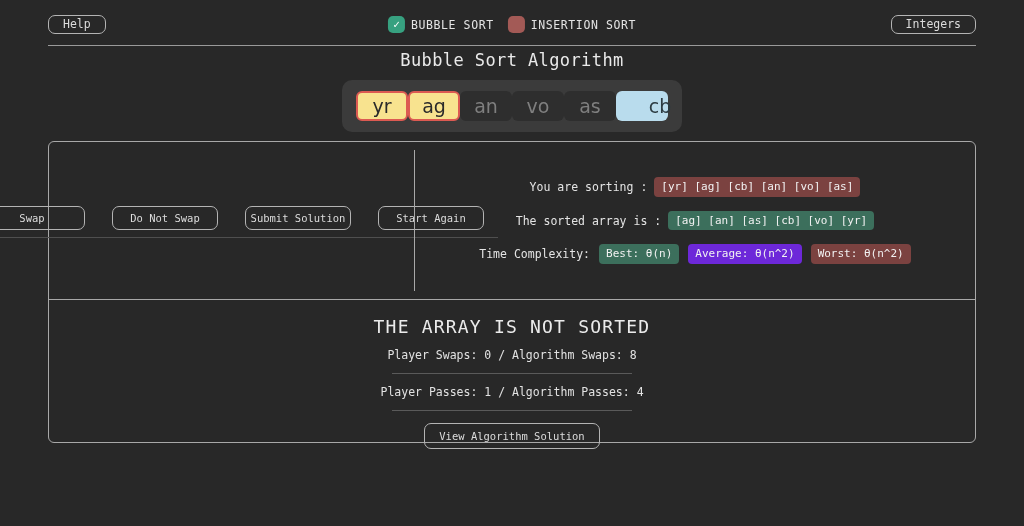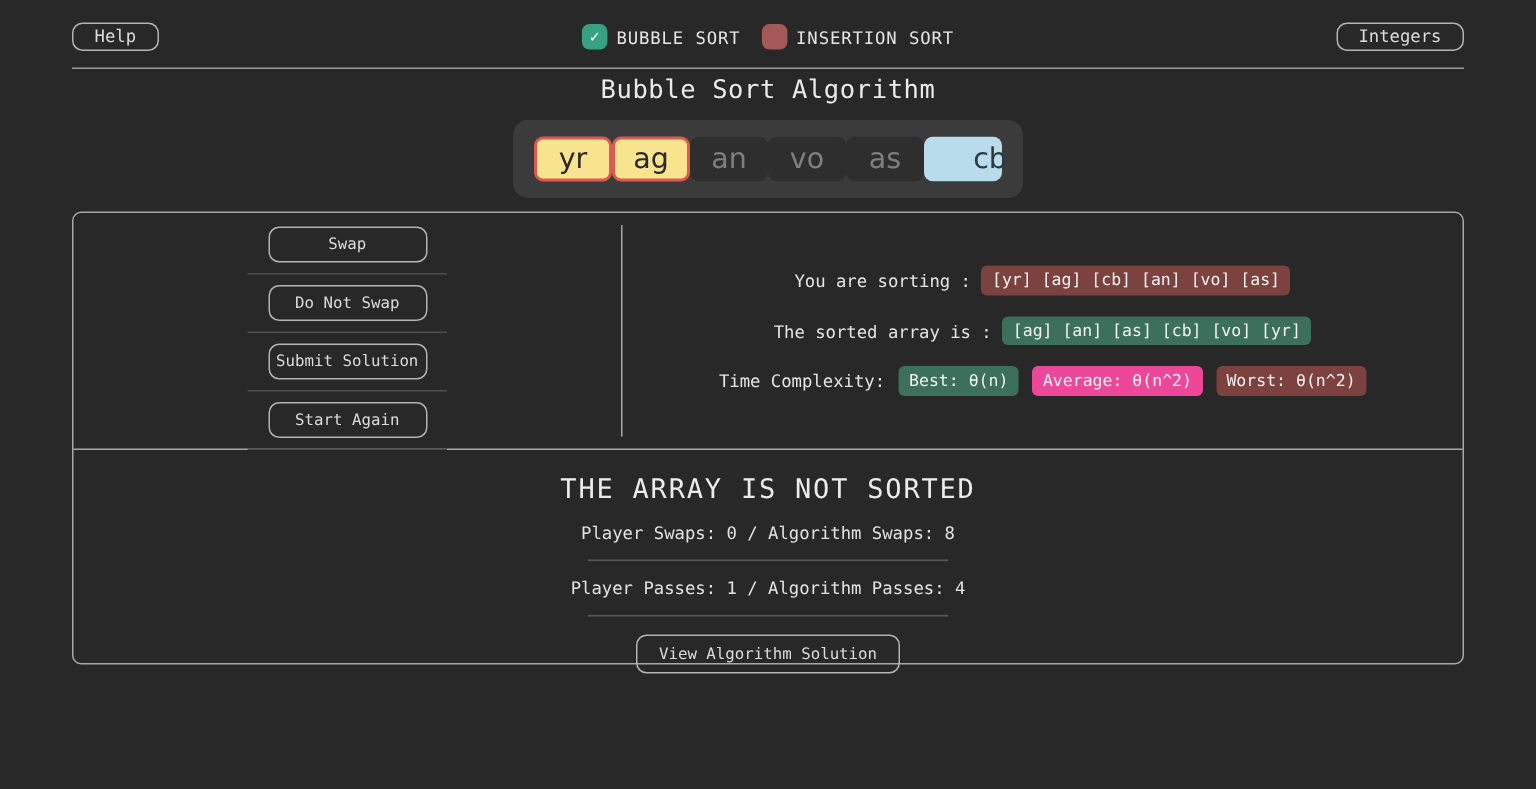--- a/index.html
+++ b/index.html
@@ -114,23 +114,23 @@
     border: 1px solid #a8a8a8;
     border-radius: 6px;
   }
   .panel-top {
     display: flex;
     height: 157px;
   }
   .controls {
     width: 365px;
     display: flex;
-    flex-direction: column;
-    align-items: center;
-    justify-content: flex-start;
+    flex-direction: row;
+    align-items: center;
+    justify-content: center;
     padding-top: 9px;
   }
   .ctrl-row {
     width: 133px;
     display: flex;
     flex-direction: column;
     align-items: center;
   }
   .ctrl-btn {
     width: 106px;
@@ -176,21 +176,21 @@
   }
   .badge {
     border-radius: 4px;
     padding: 3px 7px;
     font-size: 11px;
     color: #f2f2f2;
     line-height: 1.25;
   }
   .badge.red   { background: #7b4240; }
   .badge.green { background: #3c6f5c; }
-  .badge.tan   { background: #ec4899; }
+  .badge.tan   { background: #6d28d9; }
   .cx-row { display: flex; align-items: center; gap: 9px; }
 
   .hdiv {
     height: 1px;
     background: #a8a8a8;
   }
 
   
   .status {
     height: 144px;

